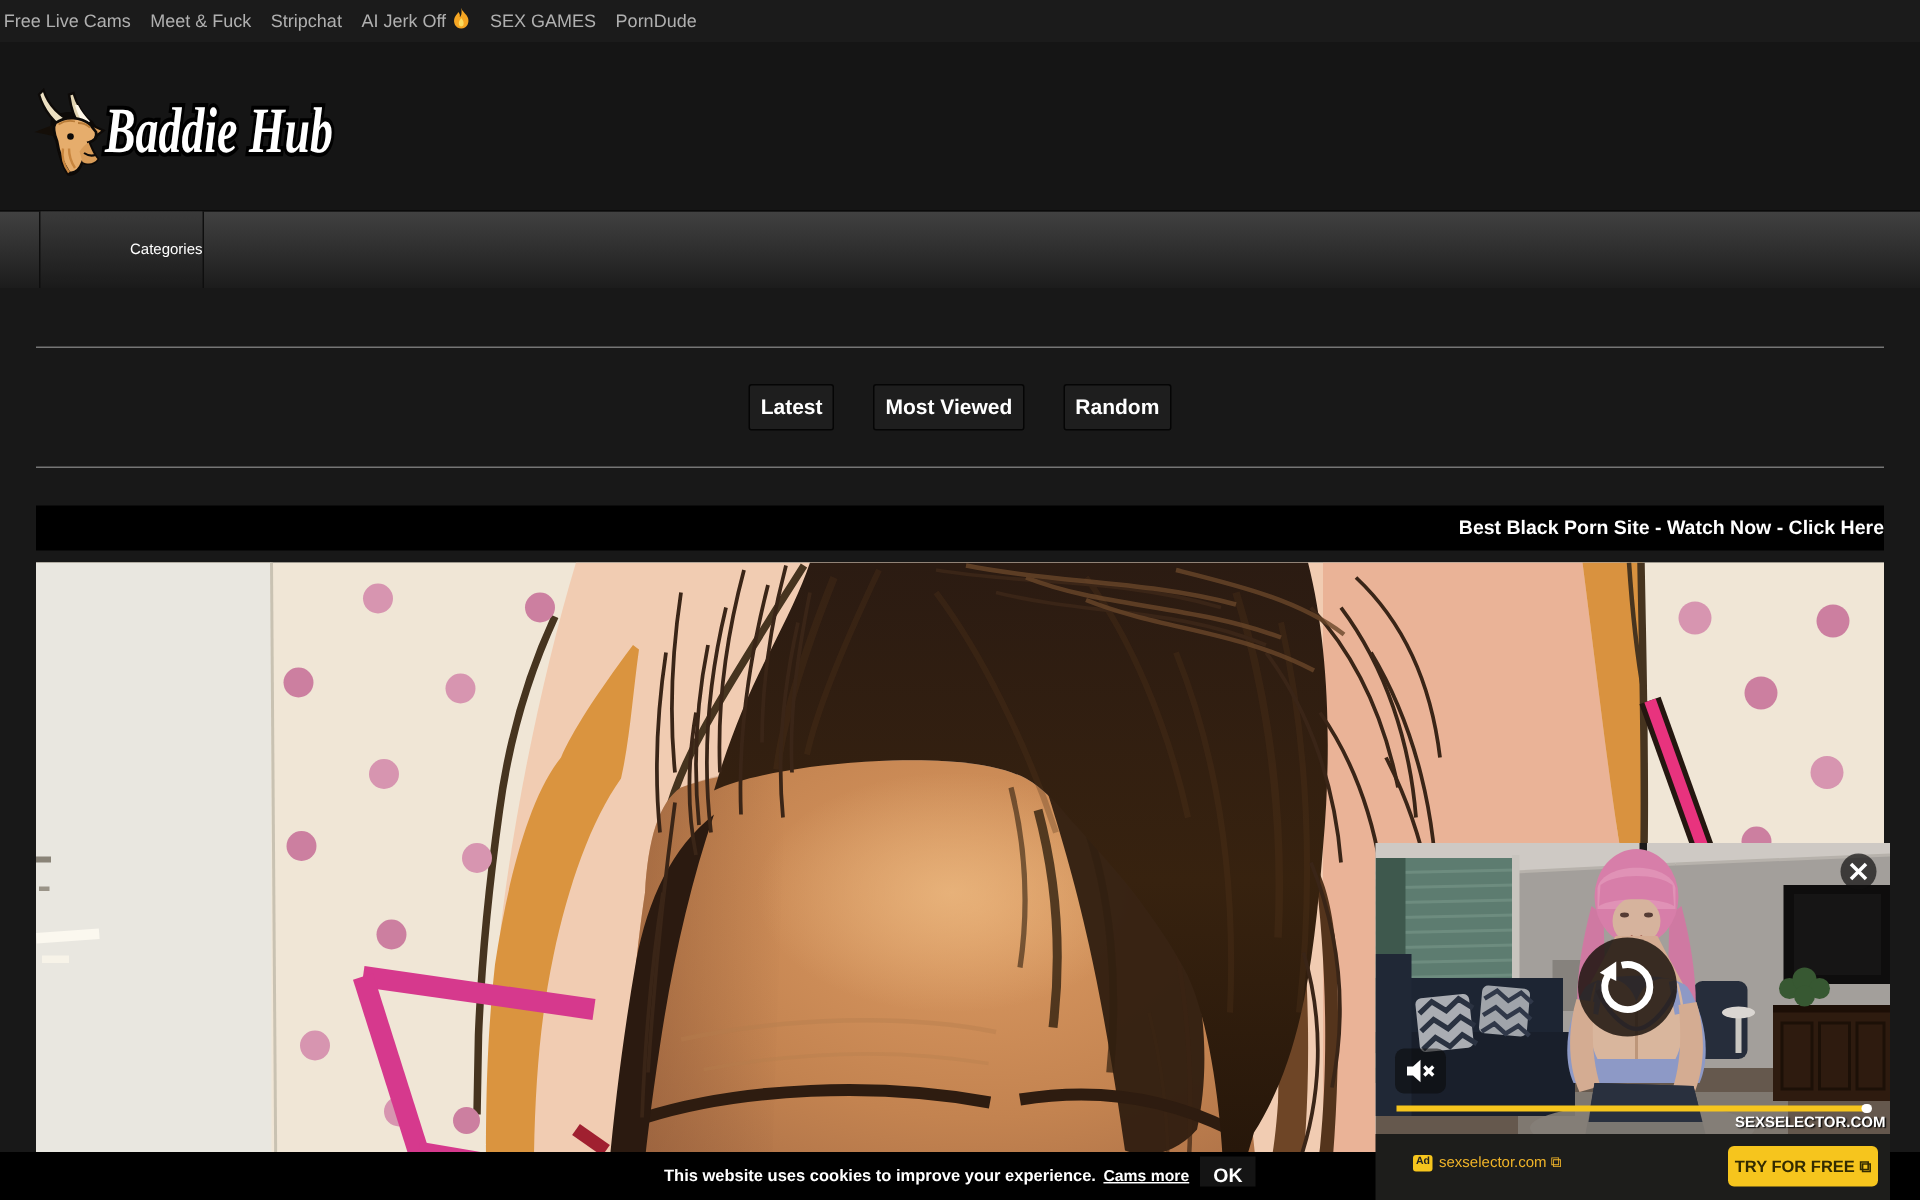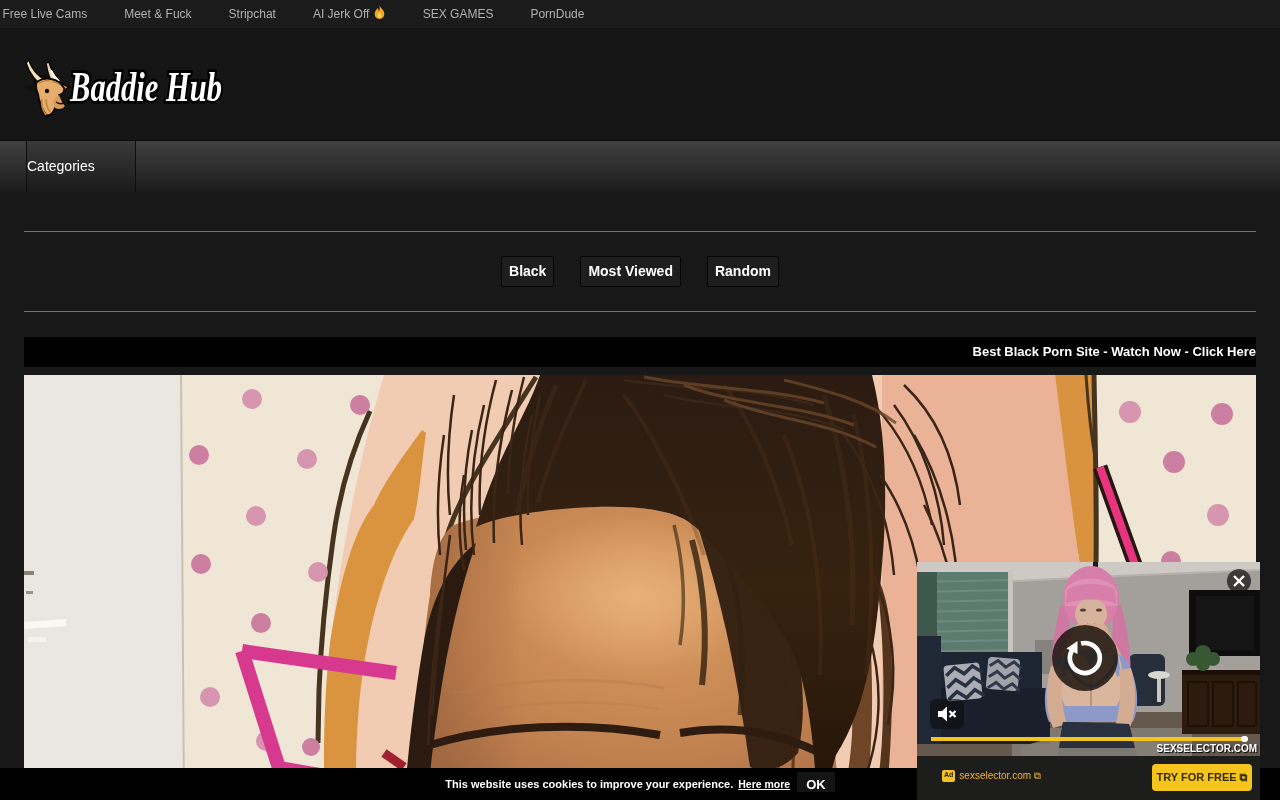--- a/index.html
+++ b/index.html
@@ -1,27 +1,27 @@
 <!DOCTYPE html>
 <html><head>
 <meta charset="utf-8">
 <style>
 * { margin:0; padding:0; box-sizing:border-box; }
 html,body { width:1280px; height:800px; overflow:hidden; }
 body { background:#181818; font-family:"Liberation Sans", sans-serif; position:relative; }
 .topbar { height:28px; background:#1b1b1b; font-size:12px; line-height:28px; }
-.topbar a { color:#b0b0b0; text-decoration:none; padding:0 6.5px;margin-left:24px; } .topbar a:first-child { margin-left:-4px; }
+.topbar a { color:#b0b0b0; text-decoration:none; padding:0 6.5px; } .topbar a:first-child { margin-left:-4px; }
 .flame { display:inline-block; vertical-align:-2px; }
 .header { height:112px; background:#151515; position:relative; }
 .logo { position:absolute; left:22px; top:29px; }
 .searchwrap { position:absolute; left:641px; top:37px; display:flex; }
 .sinput { width:430px; height:39px; background:#2b2b2b; border:1px solid #3c3c3c; color:#999; font-size:17px; padding-left:11px; line-height:37px; font-family:"Liberation Sans",sans-serif; }
 .sbtn { width:45px; height:39px; background:#191919; border:2px solid #030303; display:flex; align-items:center; justify-content:center; }
 .nav { height:52px; background:linear-gradient(#414141,#1c1c1c); border-top:1px solid #0a0a0a; }
-.cat { margin-left:26px; width:110px; height:51px; line-height:51px; text-align:left; color:#fff; font-size:14px; border-left:1px solid #0e0e0e; border-right:1px solid #0e0e0e; background:linear-gradient(#3a3a3a,#1a1a1a); }
+.cat { margin-left:26px; width:110px; height:51px; line-height:51px; text-align:right; color:#fff; font-size:10px; border-left:1px solid #0e0e0e; border-right:1px solid #0e0e0e; background:linear-gradient(#3a3a3a,#1a1a1a); }
 .container { margin:0 24px; }
 .hr { height:1px; background:#757575; }
 .hr1 { margin-top:39px; }
 .btnrow { margin-top:24px; height:31px; text-align:center; }
 .btnrow span { display:inline-block; margin:0 13px; padding:0 7px; height:31px; line-height:29px; background:#1e1e1e; border:1px solid #050505; border-radius:2px; font-weight:bold; font-size:14px; color:#fff; }
 .hr2 { margin-top:24px; }
 .banner { margin-top:25px; height:30px; background:#000; color:#fff; text-align:right; font-weight:bold; font-size:13px; line-height:30px; }
 .photo { margin-top:8px; height:425px; background:#ece3d3; }
 .cookie { position:absolute; left:0; bottom:0; width:1280px; height:32px; background:#000; z-index:40; text-align:center; color:#fff; font-size:11px; font-weight:bold; line-height:32px; }
 .cookie .rm { text-decoration:underline; margin-left:5px; font-weight:bold; font-size:10.5px; }
@@ -67,21 +67,21 @@
       </g>
       <text x="48" y="44" font-family="Liberation Serif, serif" font-style="italic" font-weight="bold" font-size="43" fill="#ffffff" stroke="#000" stroke-width="5.5" paint-order="stroke" textLength="152" lengthAdjust="spacingAndGlyphs">Baddie Hub</text>
     </svg>
   </div>
 </div>
 <div class="nav">
     <div class="cat">Categories</div>
   </div>
 <div class="container">
   <div class="hr hr1"></div>
-  <div class="btnrow"><span>Black</span><span>Most Viewed</span><span>Random</span></div>
+  <div class="btnrow"><span>Latest</span><span>Most Viewed</span><span>Random</span></div>
   <div class="hr hr2"></div>
   <div class="banner">Best Black Porn Site - Watch Now - Click Here</div>
   <div class="photo" id="photo">
   <svg width="1232" height="425" viewBox="0 0 1232 425" preserveAspectRatio="none">
     <defs>
       <radialGradient id="skin" cx="0.56" cy="0.34" r="0.95">
         <stop offset="0" stop-color="#db9a62"></stop>
         <stop offset="0.5" stop-color="#c38350"></stop>
         <stop offset="1" stop-color="#9c6340"></stop>
       </radialGradient>
@@ -203,21 +203,21 @@
     </g>
     <g stroke="#6a472a" fill="none" stroke-width="3" opacity="0.8">
       <path d="M660,10 C710,30 770,28 830,50"></path>
       <path d="M700,25 C750,45 800,45 852,72"></path>
       <path d="M760,5 C800,15 842,25 872,48"></path>
       <path d="M620,2 C680,14 740,12 800,28"></path>
     </g>
   </svg>
   </div>
 </div>
-<div class="cookie">This website uses cookies to improve your experience.<span class="rm">Here more</span><span class="ok">OK</span></div>
+<div class="cookie">This website uses cookies to improve your experience.<span class="rm">Cams more</span><span class="ok">OK</span></div>
 <div class="vad">
   <div class="vscene" id="vscene">
   <svg width="343" height="194" viewBox="0 0 343 194">
     <rect width="343" height="194" fill="#aeaba6"></rect>
 
     <polygon points="0,0 343,0 343,8 200,14 0,24" fill="#dcd8d2"></polygon>
     <line x1="0" y1="24" x2="200" y2="14" stroke="#c3bfb8" stroke-width="2"></line>
     <line x1="200" y1="14" x2="343" y2="8" stroke="#c3bfb8" stroke-width="2"></line>
 
     <rect x="0" y="10" width="93" height="150" fill="#628578"></rect>

